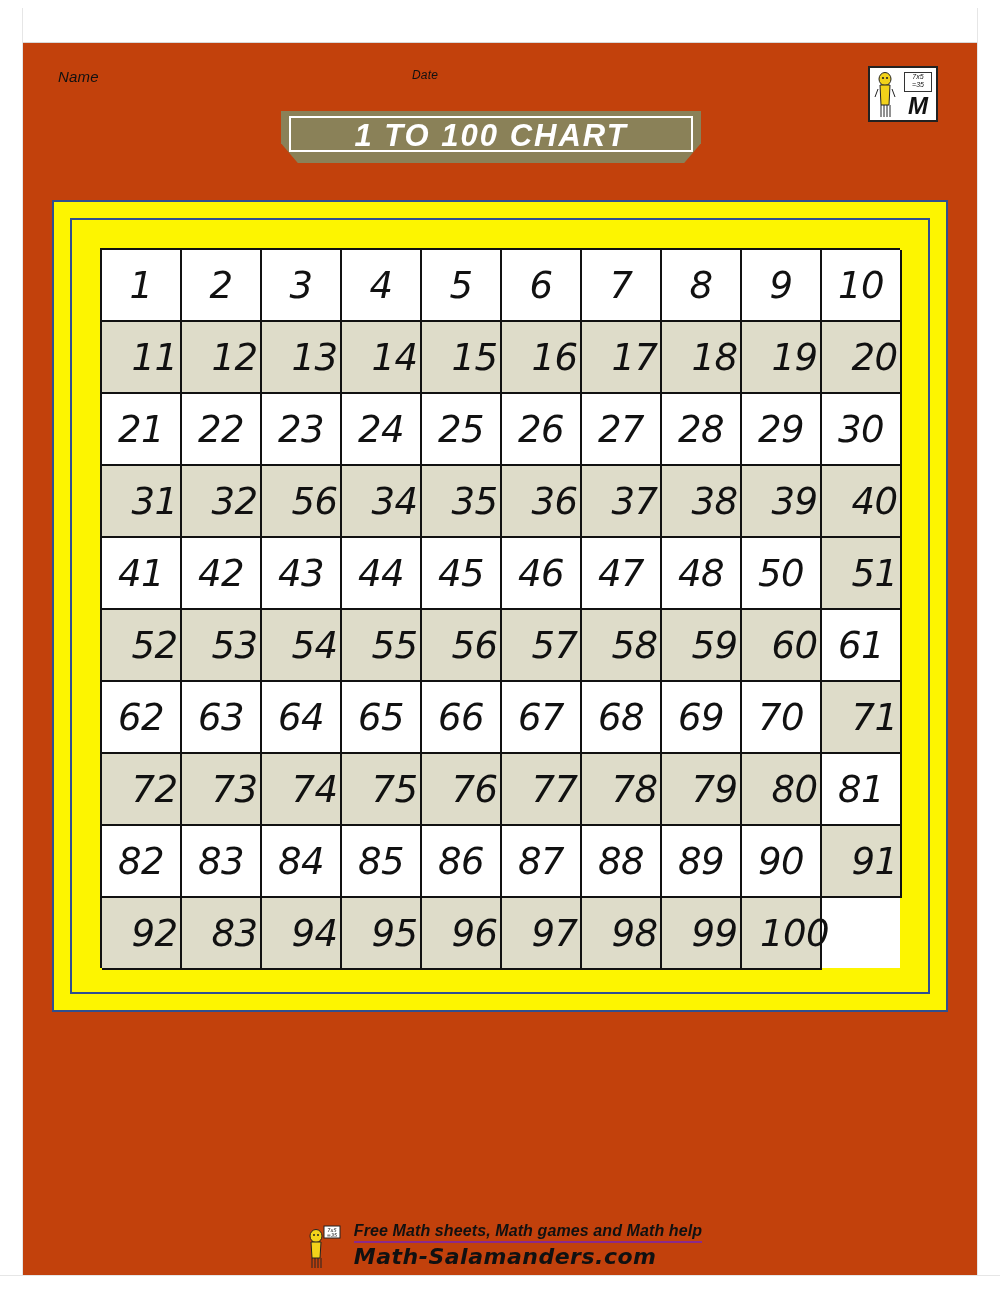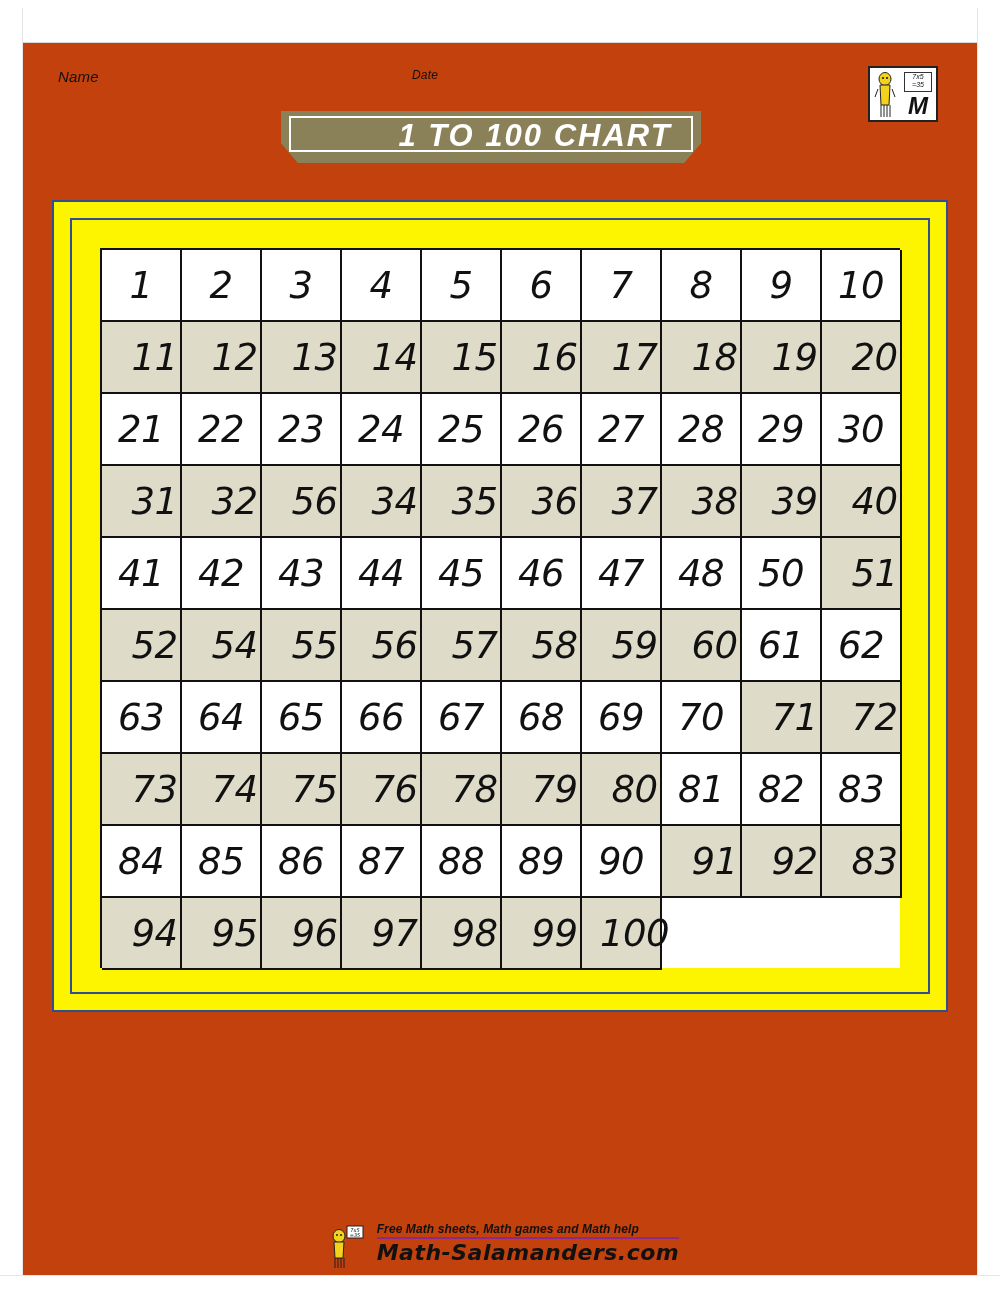--- a/index.html
+++ b/index.html
@@ -148,21 +148,20 @@
     left: 0;
     top: 9px;
     width: 420px;
     text-align: center;
     font-size: 31px;
     line-height: 31px;
     font-weight: bold;
     color: #ffffff;
     letter-spacing: 2px;
     font-family: "Liberation Sans", sans-serif;
-    padding-left: 44px;
   }
 
   
   .chart-frame-outer {
     position: absolute;
     left: 52px;
     top: 192px;
     width: 896px;
     height: 812px;
     background: #fdf500;
@@ -237,21 +236,21 @@
     padding-left: 56px;
   }
   .footer-sal {
     position: absolute;
     left: 8px;
     top: 2px;
     width: 40px;
     height: 46px;
   }
   .footer-line1 {
-    font-size: 12px;
+    font-size: 16px;
     font-weight: bold;
     color: #111111;
     letter-spacing: 0.1px;
     text-align: left;
   }
   .footer-rule {
     height: 2px;
     background: #8b2a8b;
     margin: 1px 0 1px 0;
   }
@@ -351,20 +350,21 @@
       <div class="cell">42</div>
       <div class="cell">43</div>
       <div class="cell">44</div>
       <div class="cell">45</div>
       <div class="cell">46</div>
       <div class="cell">47</div>
       <div class="cell">48</div>
       <div class="cell">50</div>
       <div class="cell shaded">51</div>
       <div class="cell shaded">52</div>
+      <div class="cell shaded">53</div>
       <div class="cell shaded">54</div>
       <div class="cell shaded">55</div>
       <div class="cell shaded">56</div>
       <div class="cell shaded">57</div>
       <div class="cell shaded">58</div>
       <div class="cell shaded">59</div>
       <div class="cell shaded">60</div>
       <div class="cell">61</div>
       <div class="cell">62</div>
       <div class="cell">63</div>
@@ -374,20 +374,21 @@
       <div class="cell">67</div>
       <div class="cell">68</div>
       <div class="cell">69</div>
       <div class="cell">70</div>
       <div class="cell shaded">71</div>
       <div class="cell shaded">72</div>
       <div class="cell shaded">73</div>
       <div class="cell shaded">74</div>
       <div class="cell shaded">75</div>
       <div class="cell shaded">76</div>
+      <div class="cell shaded">77</div>
       <div class="cell shaded">78</div>
       <div class="cell shaded">79</div>
       <div class="cell shaded">80</div>
       <div class="cell">81</div>
       <div class="cell">82</div>
       <div class="cell">83</div>
       <div class="cell">84</div>
       <div class="cell">85</div>
       <div class="cell">86</div>
       <div class="cell">87</div>

